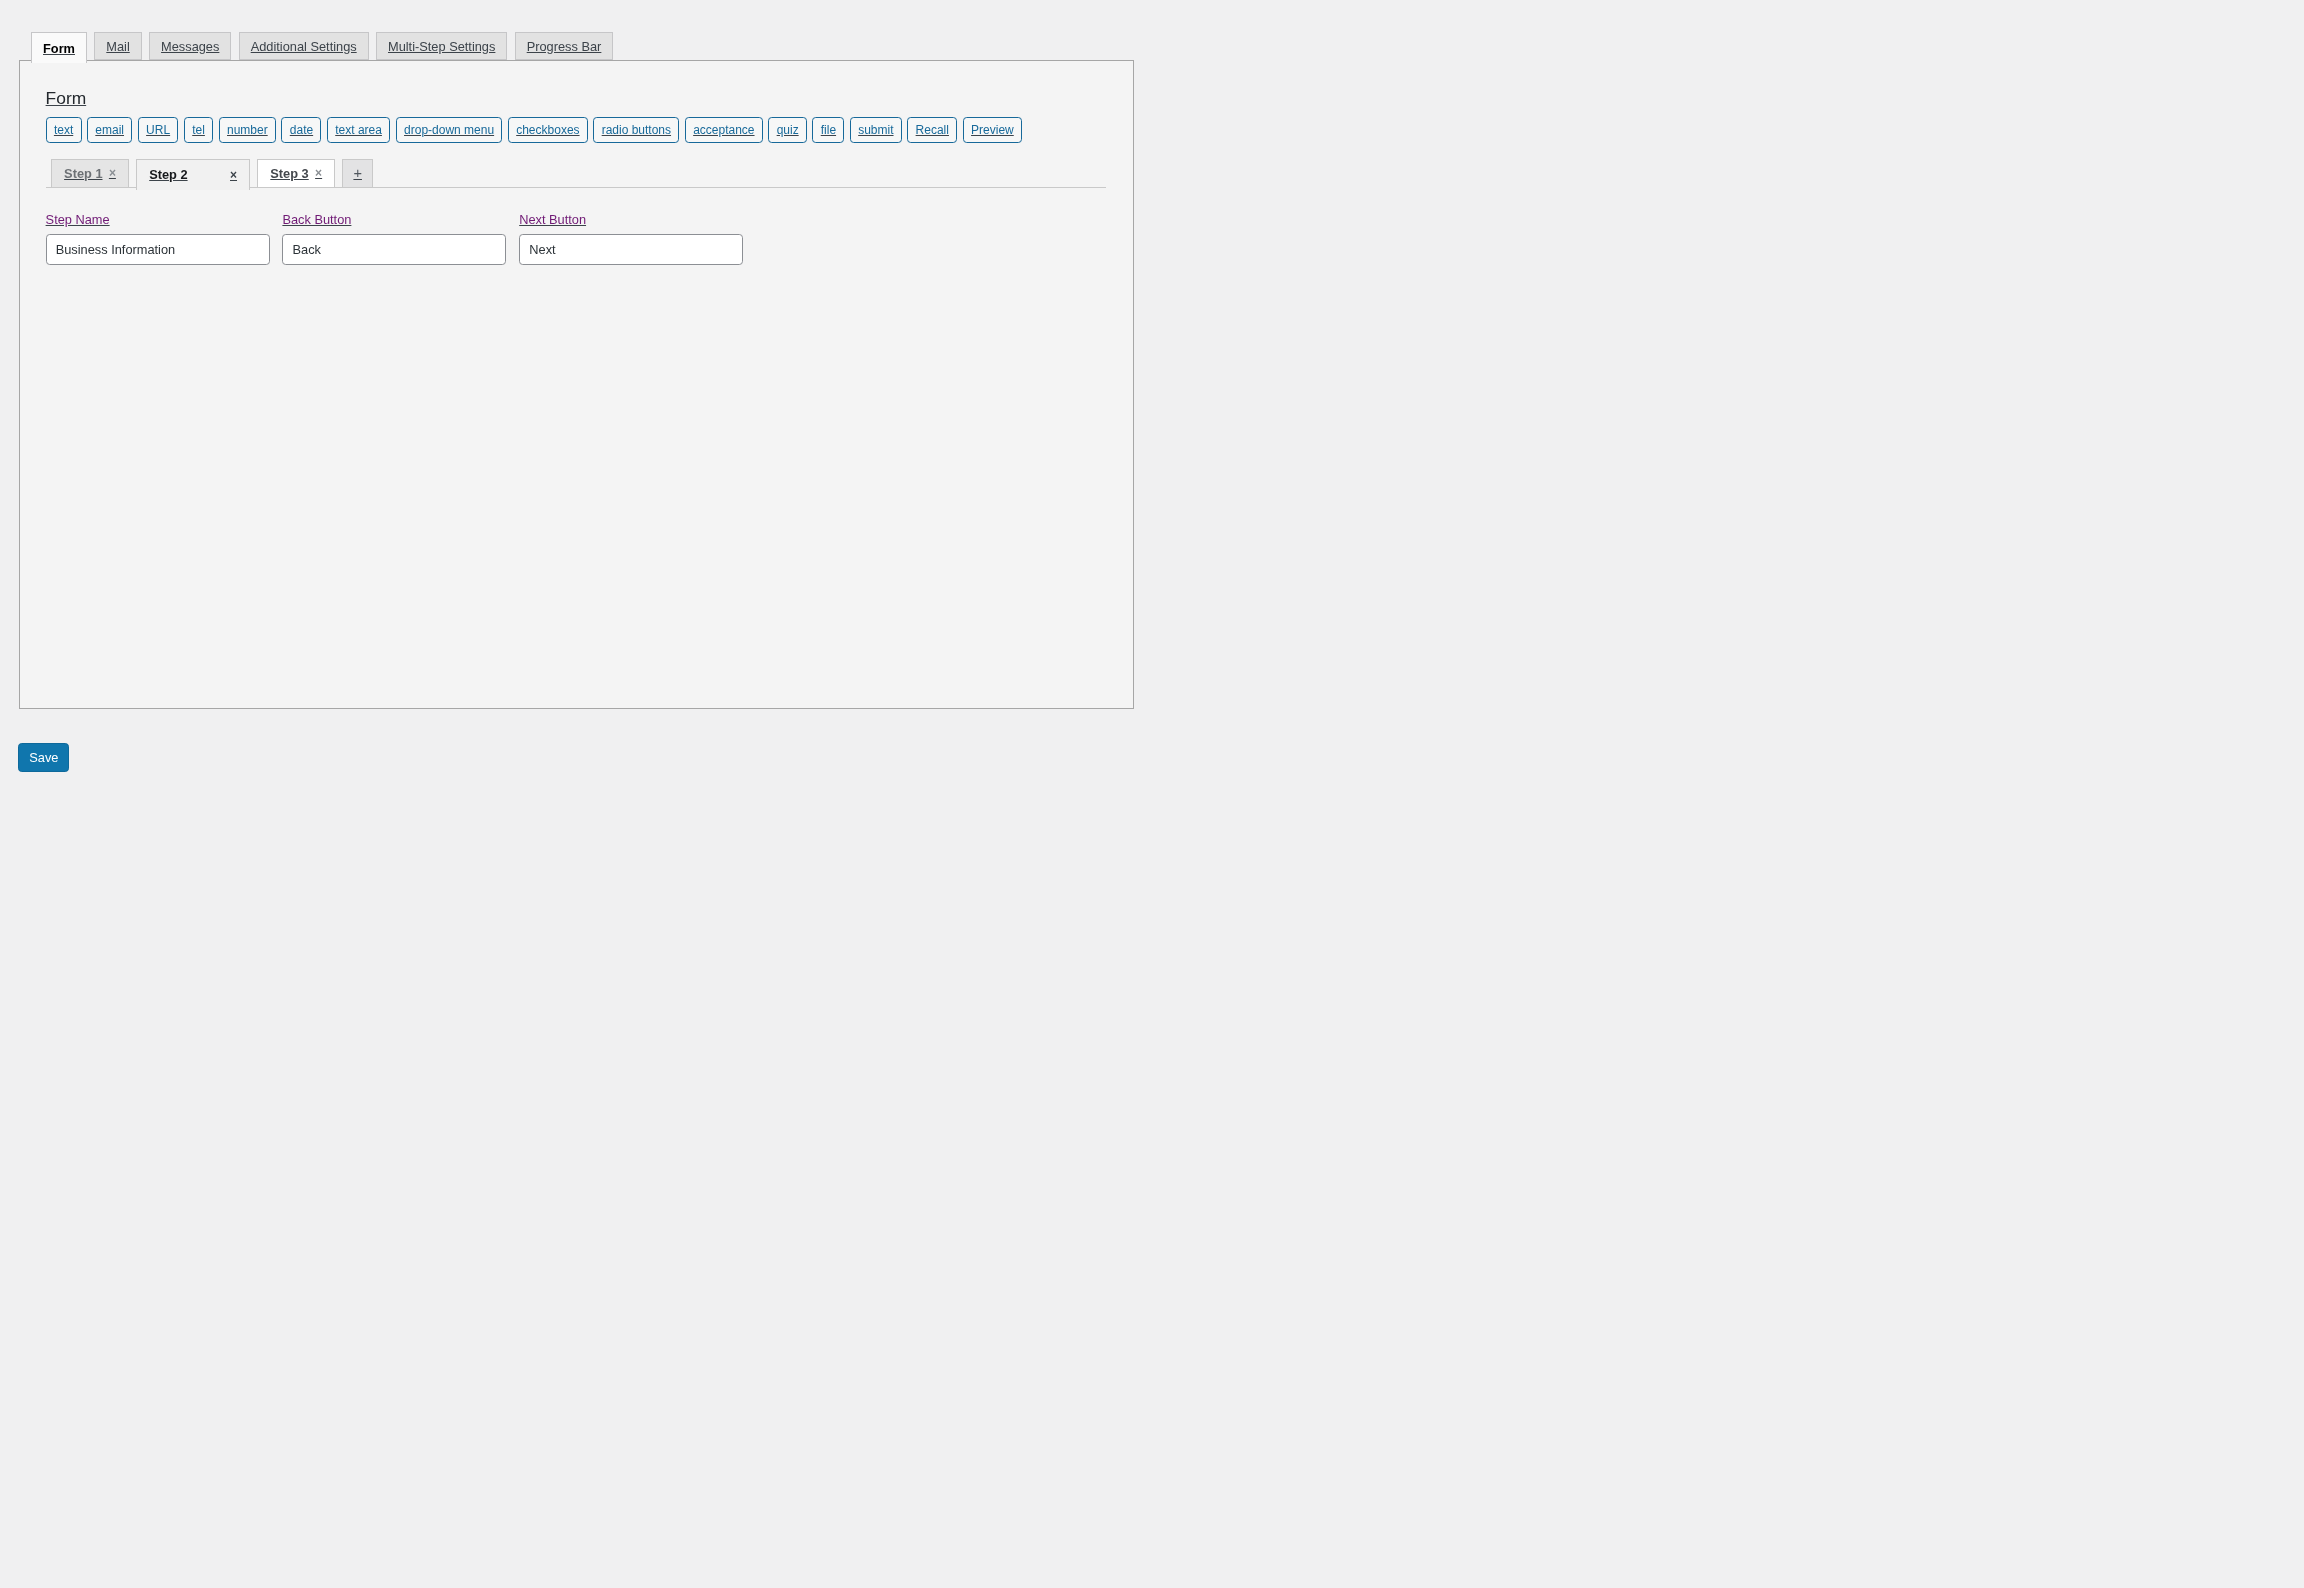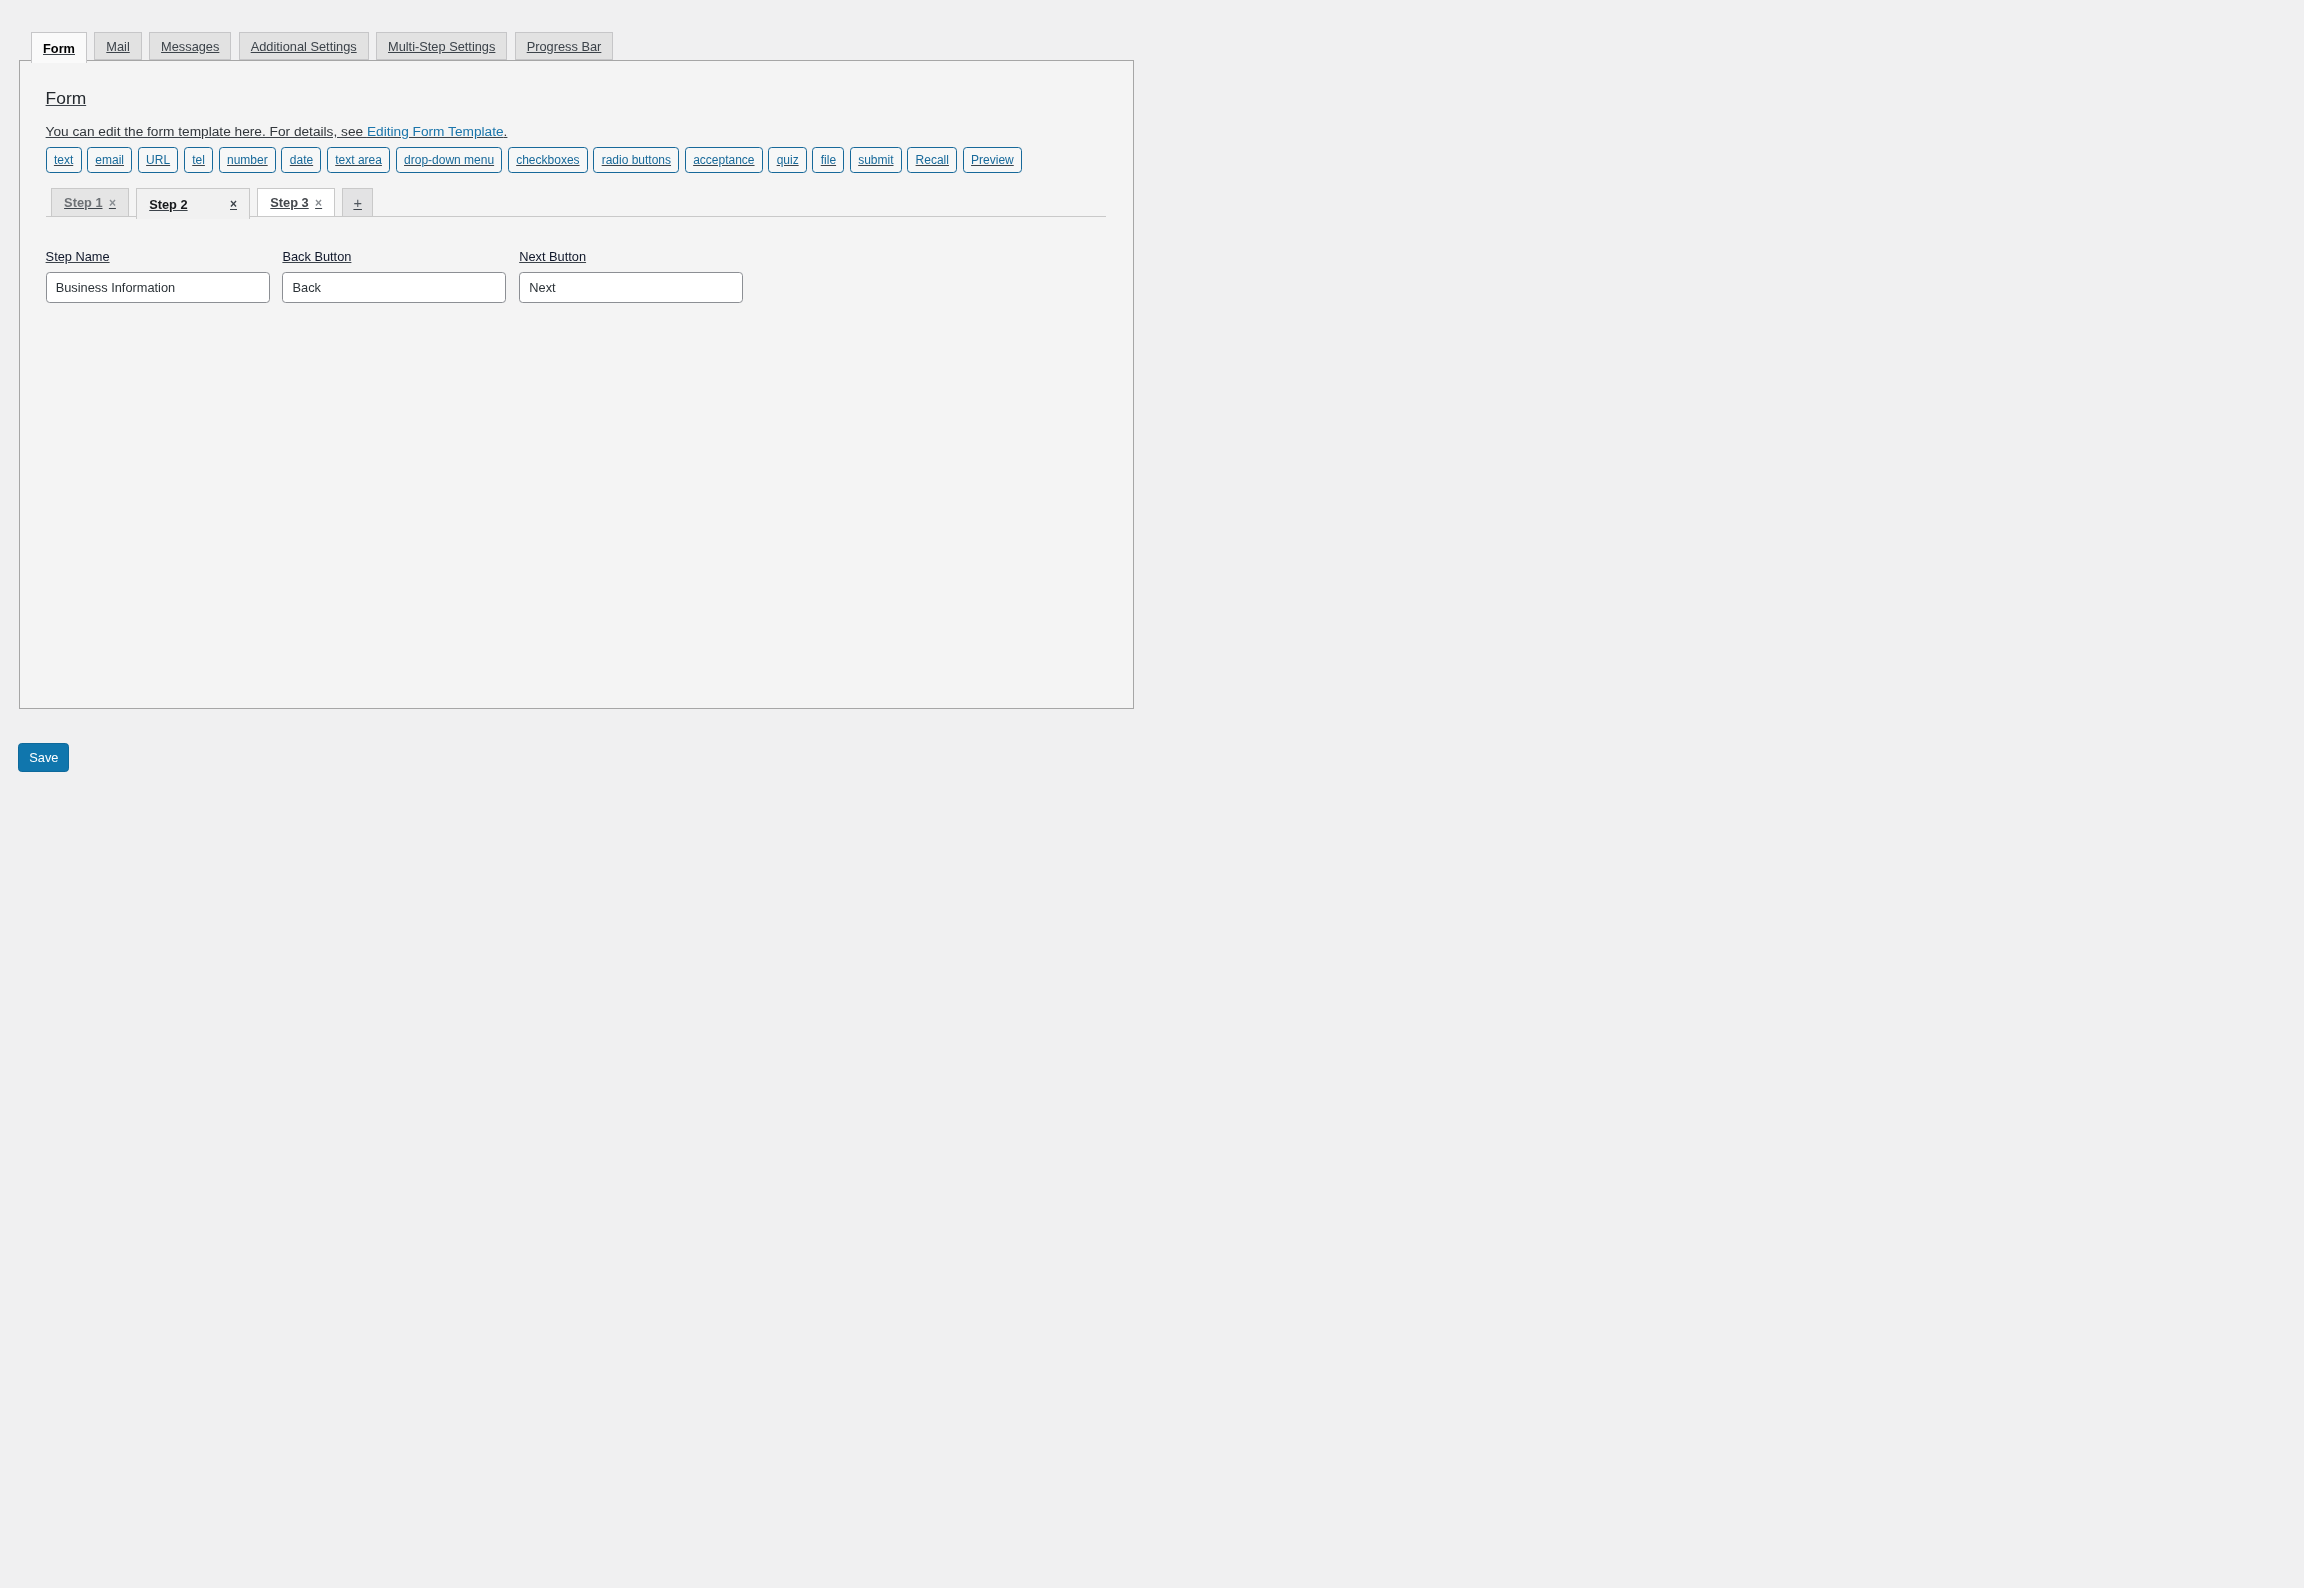--- a/index.html
+++ b/index.html
@@ -125,23 +125,22 @@
   .step-tab.active .x { color: #3c434a; }
   .step-tab.white { background: #ffffff; color: #44484d; }
   .step-add { padding: 0 10px; font-weight: 400; font-size: 14.6px; color: #50575e; background: #e3e3e4; }
 
   
   .fields { margin-top: 24px; display: flex; }
   .field { width: 224px; margin-right: 12.8px; }
   .field label {
     display: block;
     font-size: 12.8px;
-    color: #0f172a;
+    color: #701a75;
     margin-bottom: 7.3px;
-    margin-top: 8px;
   }
   .field input {
     width: 100%;
     height: 31px;
     border: 0.9px solid #8c8f94;
     border-radius: 3.7px;
     background: #fff;
     padding: 0 9.1px;
     font-size: 12.8px;
     color: #2c3338;
@@ -202,21 +201,20 @@
     <div class="top-tab">Messages</div>
     <div class="top-tab">Additional Settings</div>
     <div class="top-tab">Multi-Step Settings</div>
     <div class="top-tab">Progress Bar</div>
   </div>
 
   <div class="panel">
 
     <h2>Form</h2>
 
-    <p class="desc"><span>You can edit the form template here. For details, see </span><a href="#">Editing Form Template</a><span>.</span></p>
 
     <div class="tag-row">
       <button class="tag-btn">text</button>
       <button class="tag-btn">email</button>
       <button class="tag-btn">URL</button>
       <button class="tag-btn">tel</button>
       <button class="tag-btn">number</button>
       <button class="tag-btn">date</button>
       <button class="tag-btn">text area</button>
       <button class="tag-btn">drop-down menu</button>

